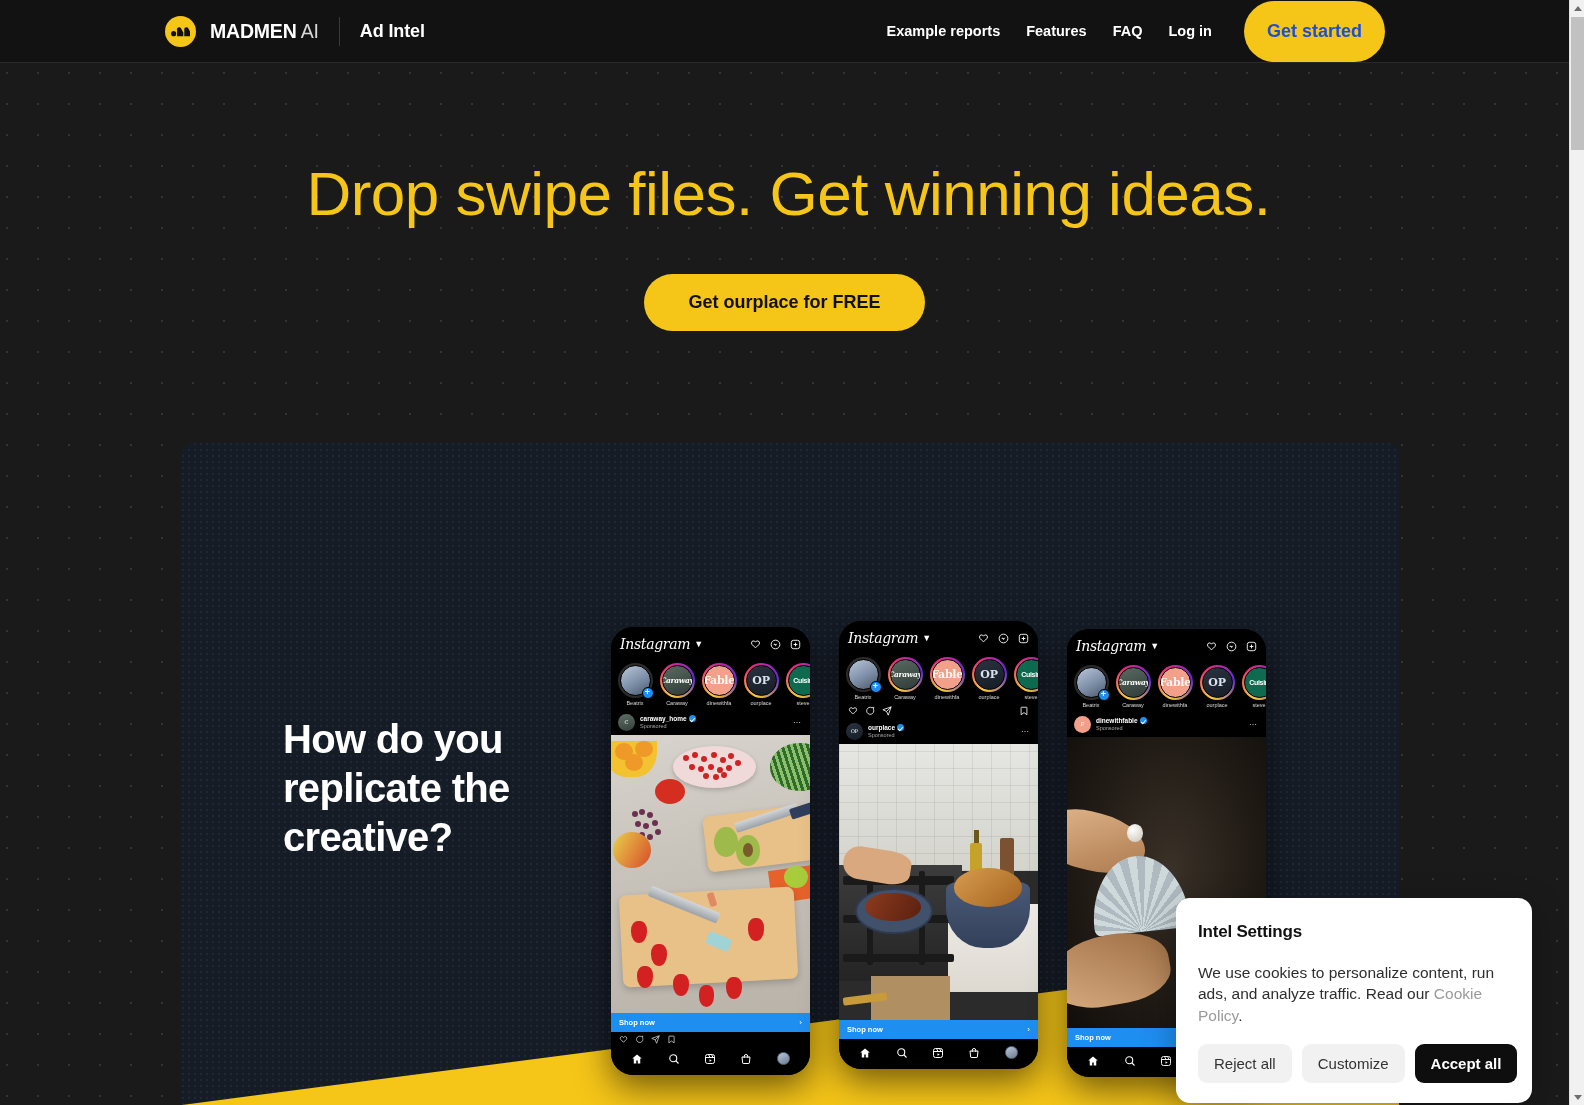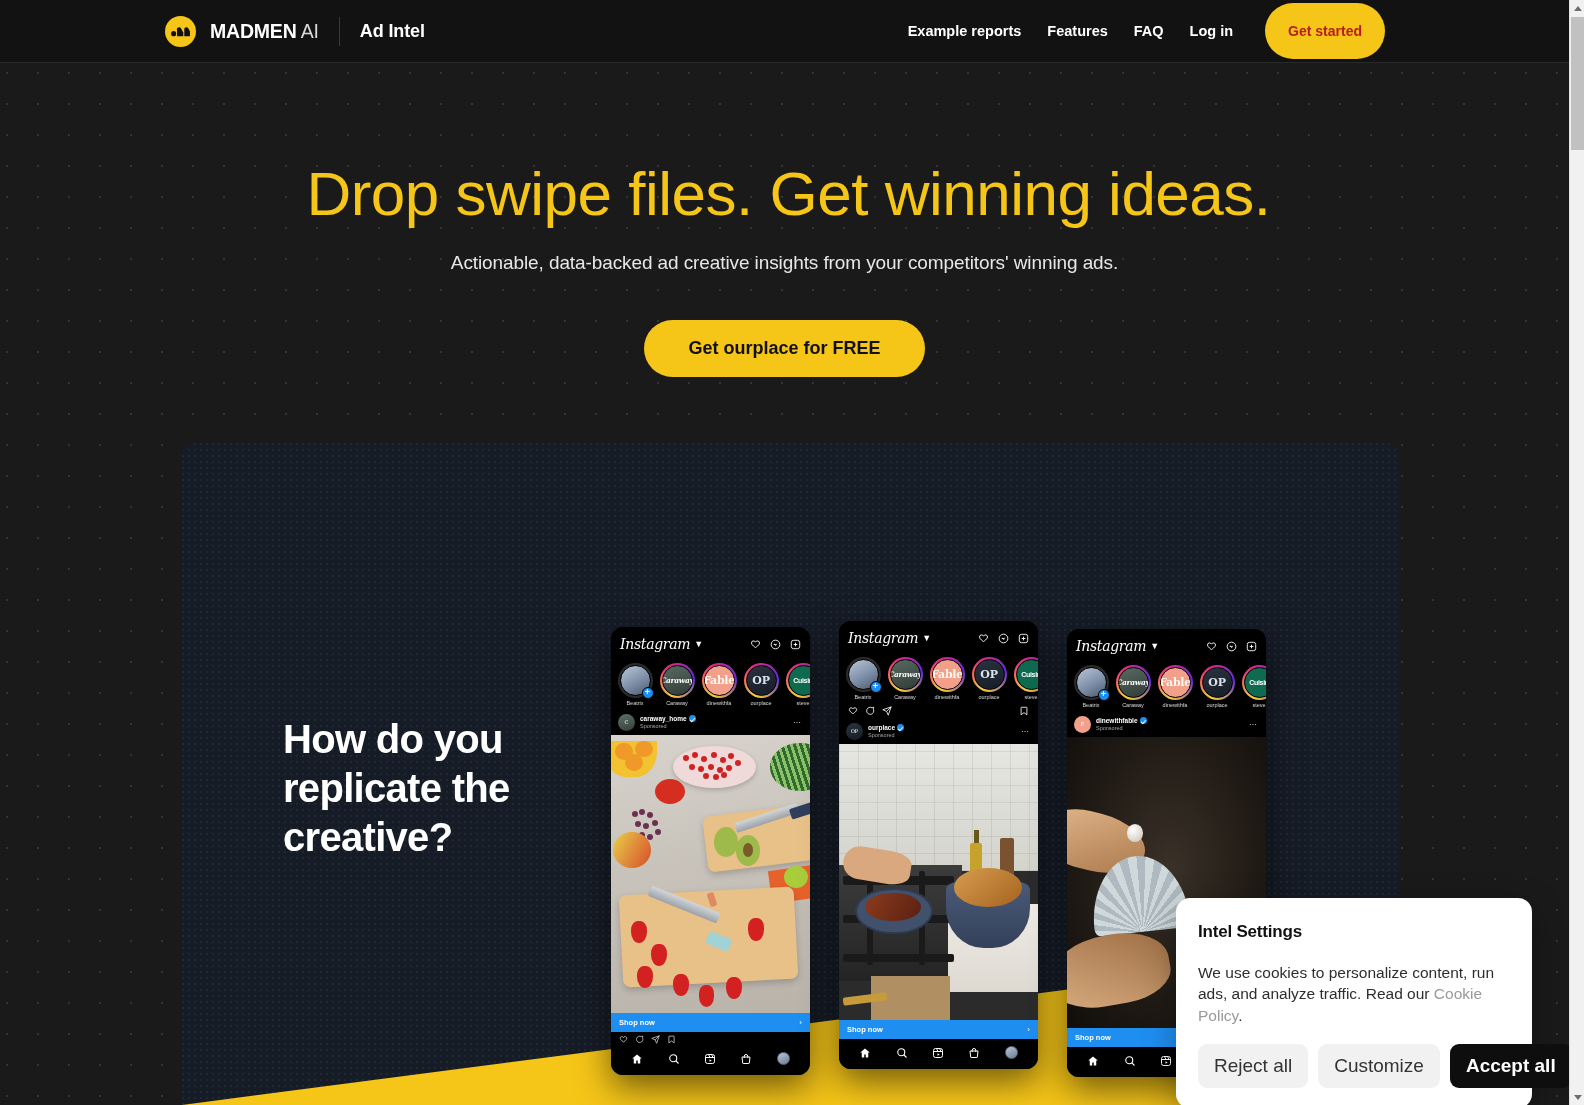--- a/index.html
+++ b/index.html
@@ -123,22 +123,22 @@
     font-size: 14.5px;
     font-weight: 700;
     color: #ffffff;
     text-decoration: none;
     white-space: nowrap;
     cursor: pointer;
   }
   .nav-cta {
     margin-left: 6px;
     background: #f5c518;
-    color: #b91c1c;
-    font-size: 14px;
+    color: #1d4ed8;
+    font-size: 18px;
     font-weight: 700;
     border: none;
     border-radius: 999px;
     padding: 20px 23px;
     cursor: pointer;
     white-space: nowrap;
   }
 
   
   .page {
@@ -227,21 +227,21 @@
     z-index: 3;
     white-space: pre-line;
   }
 
   
   .phones { position: absolute; inset: 0; z-index: 2; }
 
   .phone {
     position: absolute;
     background: #0a0a0a;
-    border-radius: 12px;
+    border-radius: 22px;
     overflow: hidden;
     box-shadow: 0 12px 34px rgba(0,0,0,0.55);
   }
   .phone.p1 { left: 429px; top: 184px; width: 199px; height: 448px; }
   .phone.p2 { left: 657px; top: 178px; width: 199px; height: 448px; }
   .phone.p3 { left: 885px; top: 186px; width: 199px; height: 448px; }
 
   .ig-screen {
     position: absolute;
     inset: 0;
@@ -522,39 +522,38 @@
     cursor: pointer;
   }
   .cookie-actions {
     margin-top: 18px;
     display: flex;
     gap: 10px;
   }
   .ck-btn {
     border: none;
     border-radius: 9px;
-    font-size: 19px;
+    font-size: 15px;
     padding: 11px 16px;
     cursor: pointer;
     font-family: inherit;
     white-space: nowrap;
   }
   .ck-btn.ghost { background: #f1f1f1; color: #333333; }
   .ck-btn.dark  { background: #0e0e0e; color: #ffffff; font-weight: 700; }
 </style>
 </head>
 <body>
 
 <div class="viewport">
 
   <div class="page">
 
     <div class="hero">
       <h1 class="hero-title">Drop swipe files. Get winning ideas.</h1>
-      <p class="hero-sub">Actionable, data-backed ad creative insights from your competitors' winning ads.</p>
       <button class="hero-cta">Get ourplace for FREE</button>
     </div>
 
     <div class="showcase">
       <div class="yellow-wedge"></div>
 
       <div class="showcase-head">How do you
 replicate the
 creative?</div>
 

